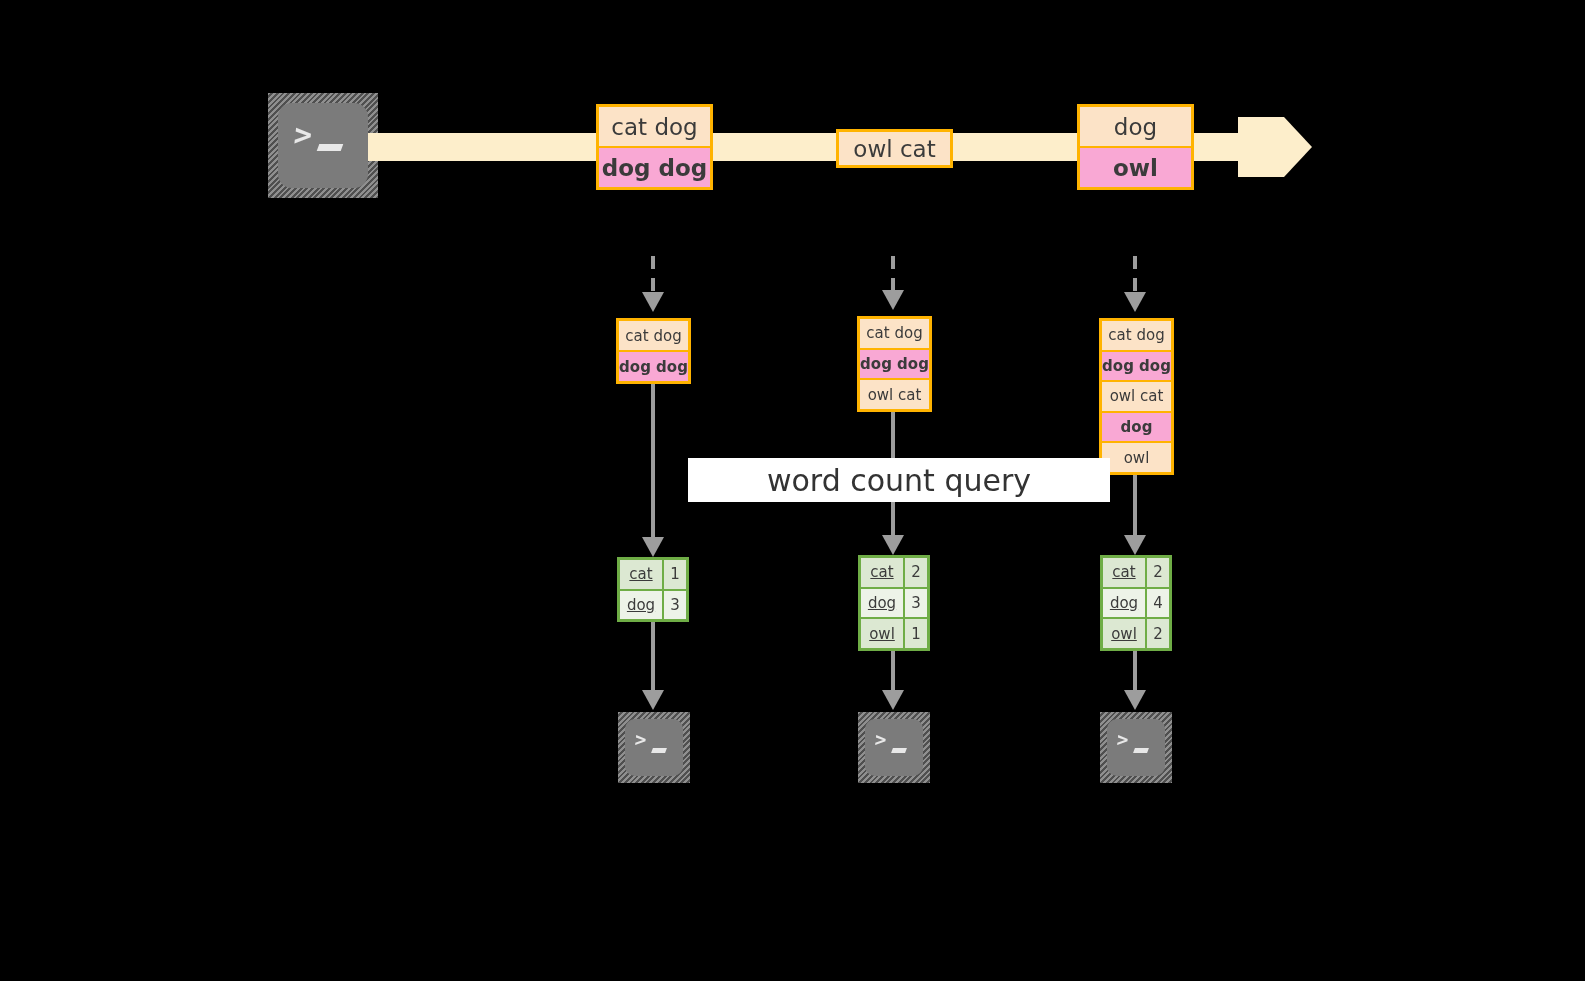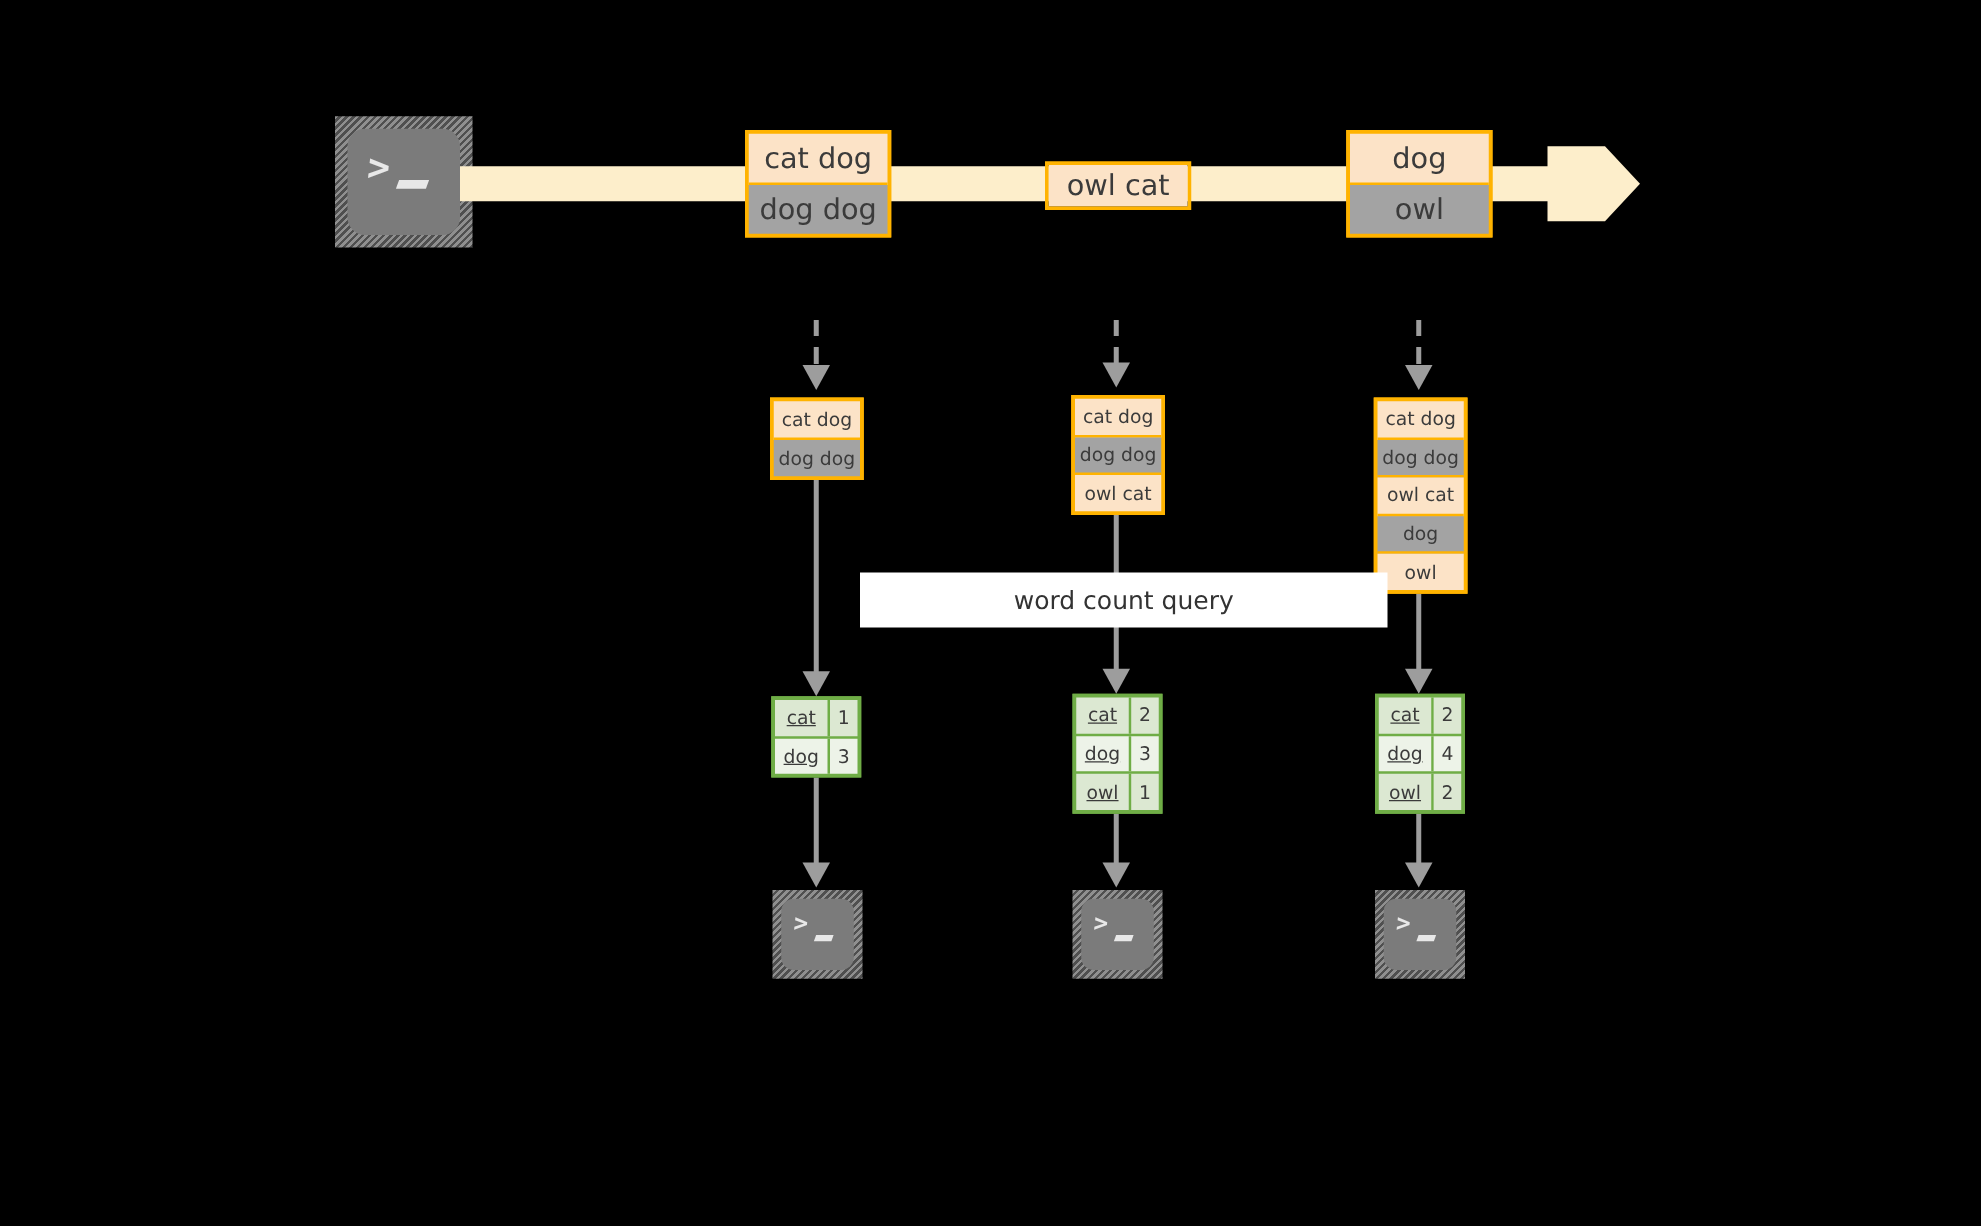--- a/index.html
+++ b/index.html
@@ -76,21 +76,21 @@
     box-sizing: border-box;
     display: flex;
     align-items: center;
     justify-content: center;
     color: #3b3b3b;
     white-space: nowrap;
     border-bottom: 2px solid #ffb300;
   }
   .rec .cell:last-child { border-bottom: none; }
   .rec .cell.dark  { background: #fce3c7; }
-  .rec .cell.light { background: #a3a3a3; }
+  .rec .cell.light { background: #f9a8d4; font-weight: bold; }
 
   
   .res {
     position: absolute;
     box-sizing: border-box;
     border: 3px solid #6fad46;
     background: #6fad46;
     display: flex;
     flex-direction: column;
     z-index: 5;
@@ -283,15 +283,15 @@
   <div class="vline" style="left:1133px; top:651px; height:47px;"></div>
   <div class="vhead" style="left:1124px; top:690px;"></div>
 
   <div class="term small" style="left:1100px; top:712px; width:72px; height:71px;">
     <div class="inner">
       <span class="prompt" style="font-size:19px;">&gt;</span>
       <span class="caret" style="left:46%; top:50%; width:14px; height:5px;"></span>
     </div>
   </div>
 
-  <div class="query-label" style="left:688px; top:458px; width:422px; height:44px; font-size:20px;">word count query</div>
+  <div class="query-label" style="left:688px; top:458px; width:422px; height:44px; font-size:30px;">word count query</div>
 
 </div>
 
 </body></html>

